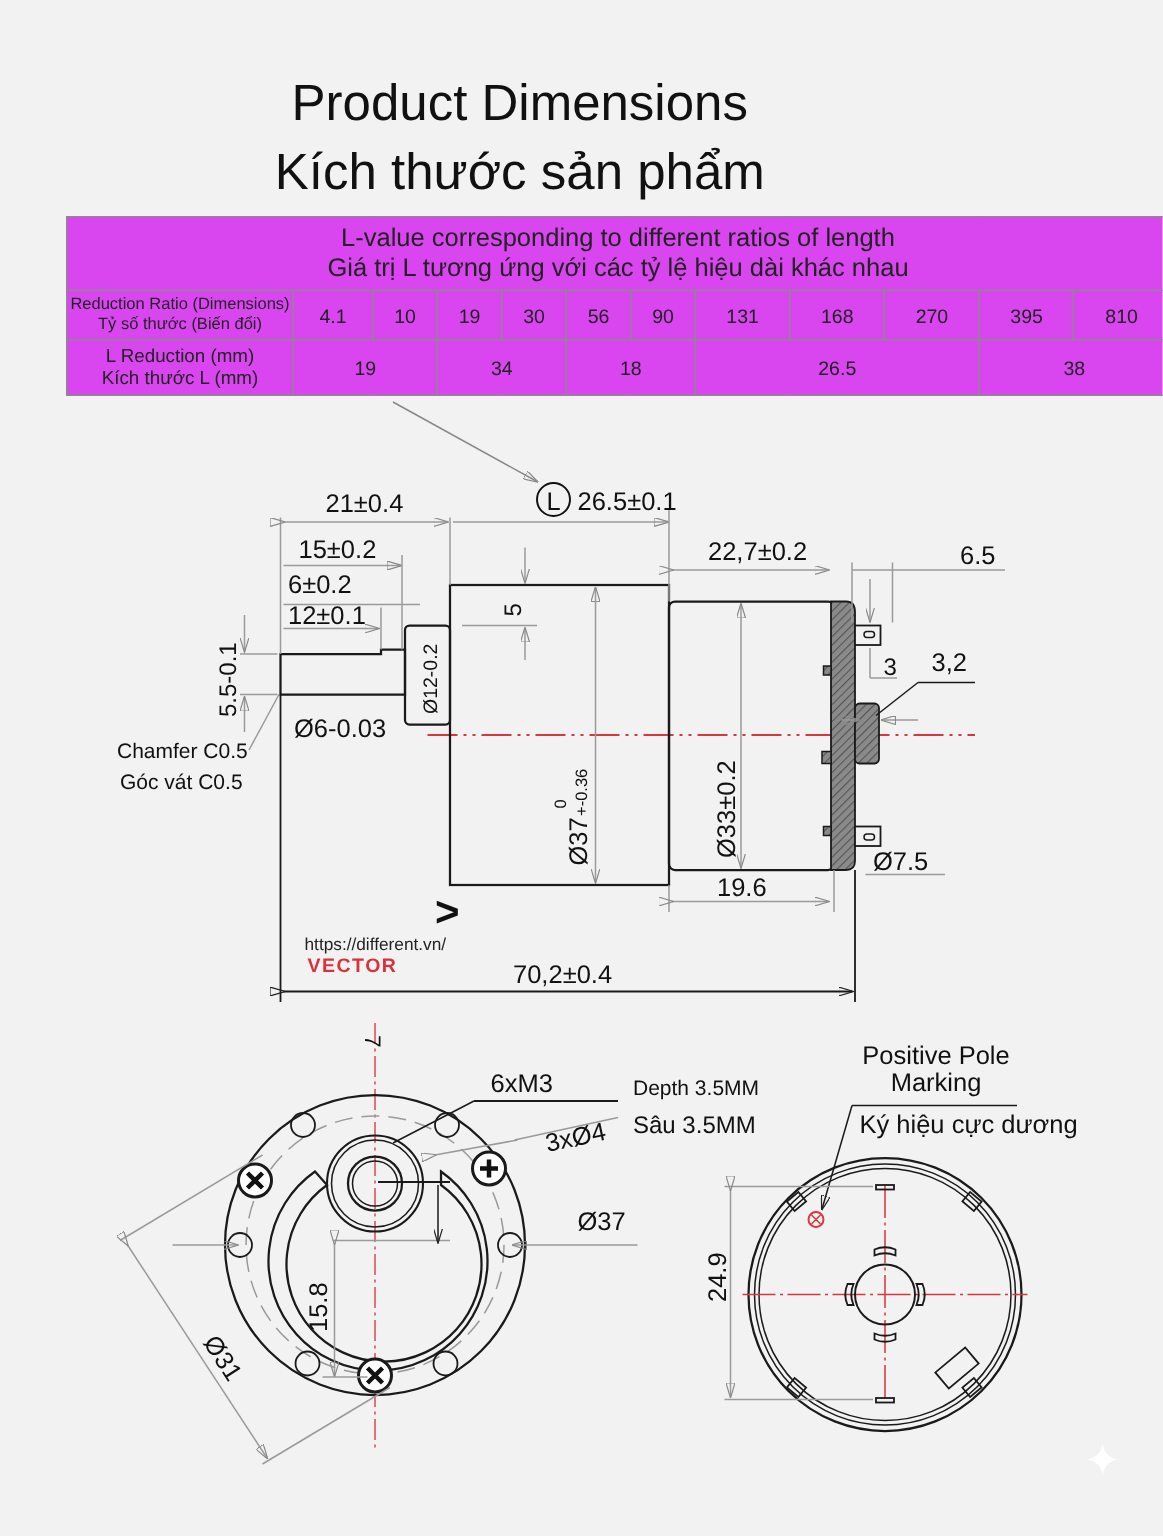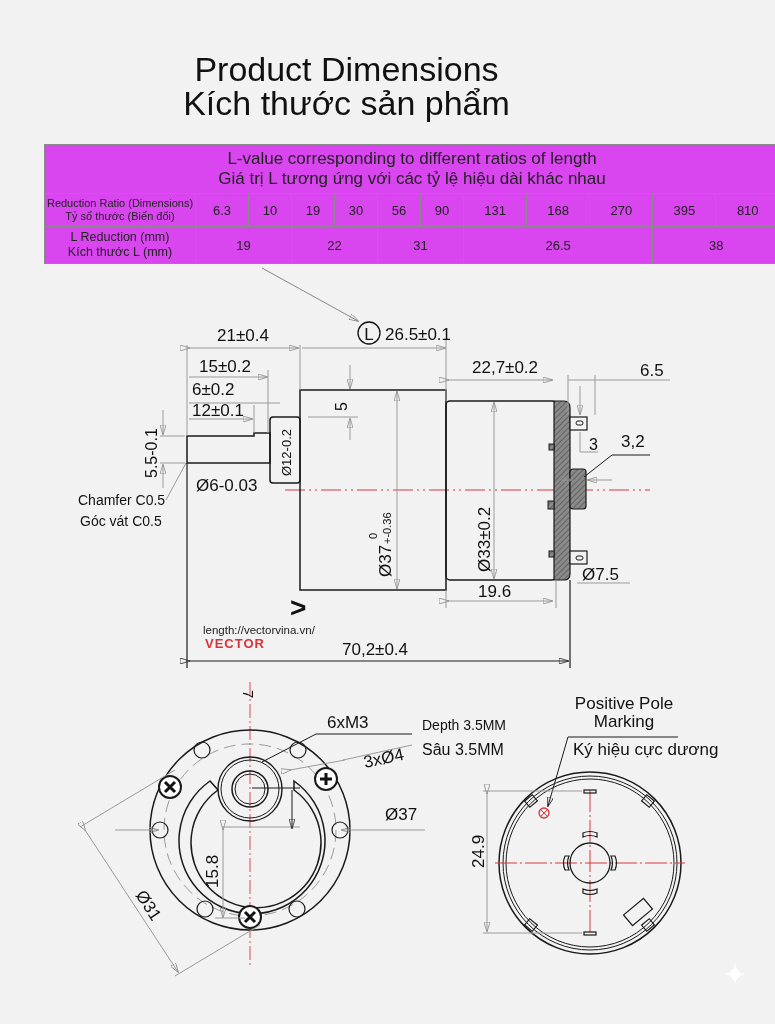--- a/index.html
+++ b/index.html
@@ -1,19 +1,19 @@
 <!DOCTYPE html>
 <html><head>
 <meta charset="utf-8">
 <style>
   html, body { margin:0; padding:0; }
   body { width:775px; height:1024px; background:#f2f2f2; position:relative; overflow:hidden;
          font-family:"Liberation Sans", sans-serif; color:#111; }
   .title { position:absolute; left:0; width:693px; text-align:center; font-size:34px; line-height:38px; color:#111; }
-  #t1 { top:50px; } #t2 { top:84px; }
+  #t1 { top:50px; } #t2 { top:96px; }
   table.ltab { position:absolute; left:44px; top:144px; width:736px; border-collapse:collapse;
                background:#d946ef; }
   table.ltab td { border:1.5px solid #8a8a8a; text-align:center; font-size:13px; color:#222; padding:0; }
   .hdr { font-size:17px !important; line-height:20px; height:48px; }
   .rowlab { font-size:11px !important; line-height:13px; width:150px; }
   .rowlab2 { font-size:12.5px !important; line-height:15px; }
   .r1 td { height:32px; } .r2 td { height:36px; }
   svg#draw { position:absolute; left:0; top:0; }
   svg text { font-family:"Liberation Sans", sans-serif; fill:#111; }
   .logo { position:absolute; left:205px; top:598px; font-size:13px; font-weight:bold; color:#d9323a; letter-spacing:1px;margin-top:38px; }
@@ -33,40 +33,40 @@
     <td colspan="12" class="hdr">
       <div>L-value corresponding to different ratios of length</div>
       <div>Giá trị L tương ứng với các tỷ lệ hiệu dài khác nhau</div>
     </td>
   </tr>
   <tr class="r1">
     <td class="rowlab">
       <div>Reduction Ratio (Dimensions)</div>
       <div>Tỷ số thước (Biến đổi)</div>
     </td>
-    <td>6.3</td>
+    <td>4.1</td>
     <td>10</td>
     <td>19</td>
     <td>30</td>
     <td>56</td>
     <td>90</td>
     <td>131</td>
     <td>168</td>
     <td>270</td>
     <td>395</td>
     <td>810</td>
   </tr>
   <tr class="r2">
     <td class="rowlab rowlab2">
       <div>L Reduction (mm)</div>
       <div>Kích thước L (mm)</div>
     </td>
     <td colspan="2">19</td>
-    <td colspan="2">22</td>
-    <td colspan="2">31</td>
+    <td colspan="2">34</td>
+    <td colspan="2">18</td>
     <td colspan="3">26.5</td>
     <td colspan="2">38</td>
   </tr>
 </tbody>
   </table>
 
 <svg id="draw" width="775" height="1024" viewBox="0 0 775 1024">
   <defs>
     <pattern id="hatch" width="4" height="4" patternUnits="userSpaceOnUse" patternTransform="rotate(45)">
       <rect width="4" height="4" fill="#8a8a8a"></rect>
@@ -266,14 +266,14 @@
     </g>
     <text x="624" y="709" font-size="17" text-anchor="middle">Positive Pole</text>
     <text x="624" y="727" font-size="17" text-anchor="middle">Marking</text>
     <text x="573" y="755" font-size="17">Ký hiệu cực dương</text>
     <text x="0" y="0" font-size="17" transform="translate(484,868) rotate(-90)">24.9</text>
   </g>
 </svg>
 
 <div class="logo">VECTOR</div>
 <div class="logo-arrow">&gt;</div>
-<div class="url">length://vectorvina.vn/</div>
+<div class="url">https://different.vn/</div>
 <div class="sparkle">✦</div>
 
 </body></html>

